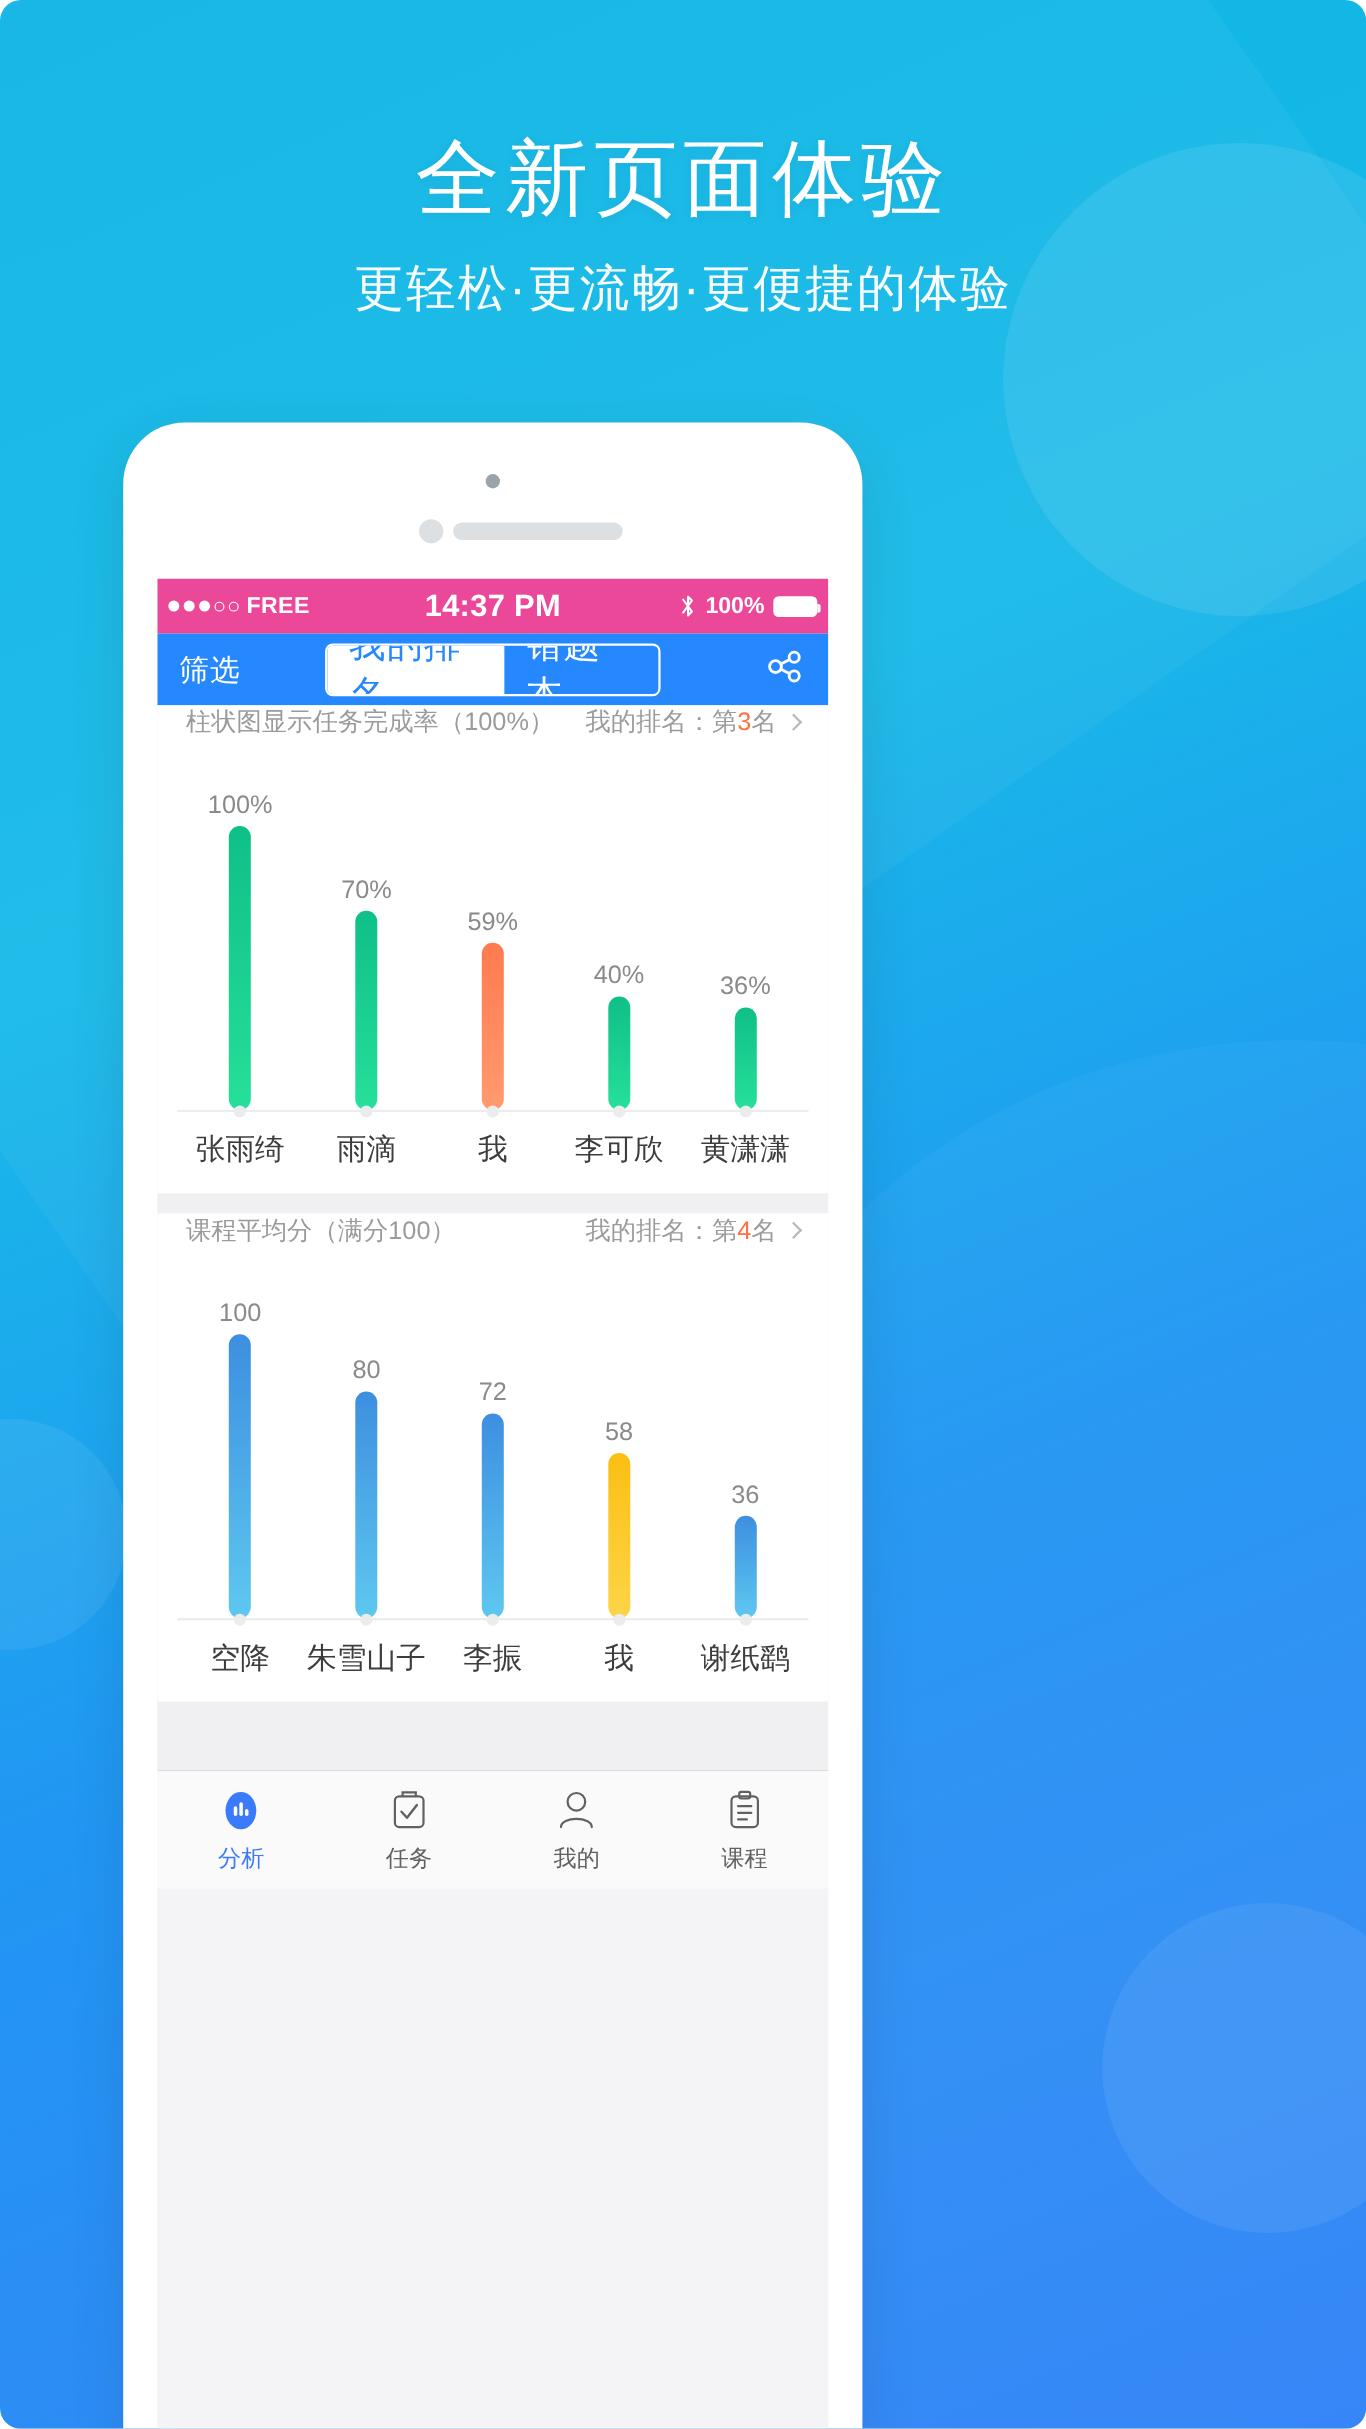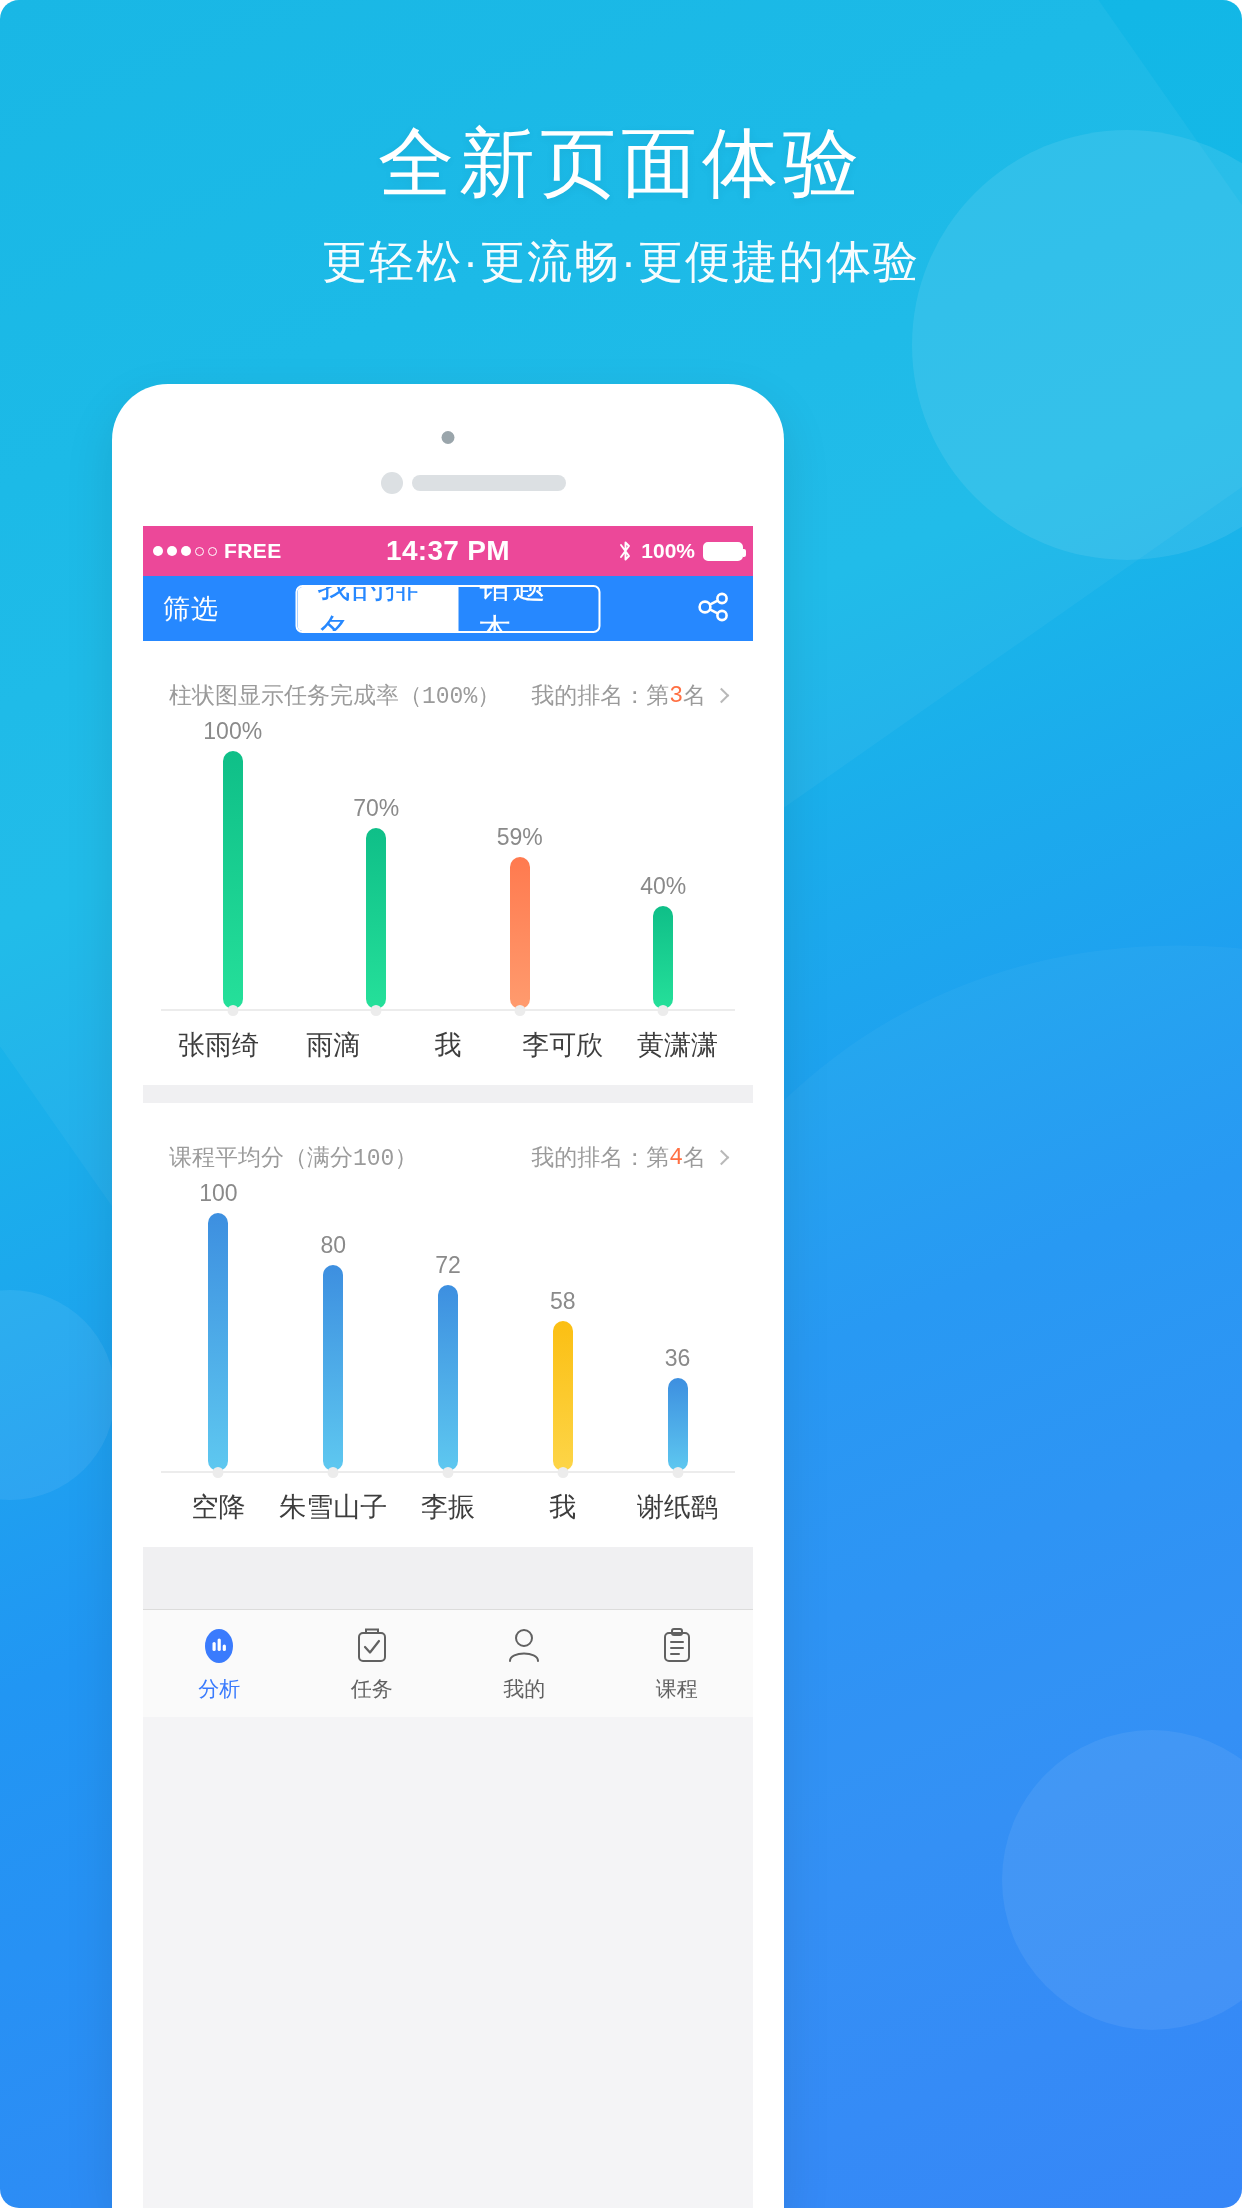--- a/index.html
+++ b/index.html
@@ -175,25 +175,24 @@
     letter-spacing: 1px;
     min-width: 140px;
   }
   .seg.active { background: #ffffff; color: #2688ff; }
   .nav-share { margin-left: auto; display: flex; align-items: center; }
 
   
   .card { background: #ffffff; }
   .card-head {
     height: 70px;
-    display: flex; align-items: flex-end;
+    display: flex; align-items: flex-start;
     padding: 0 26px;
     font-size: 23px;
     color: #9b9b9b;
-    font-family: Liberation Mono, monospace;
   }
   .card-head .rank {
     margin-left: auto; display: flex; align-items: center;
     color: #9b9b9b; font-size: 23px;
   }
   .rank .num { color: #ff7043; }
   .chev {
     margin-left: 10px; width: 11px; height: 11px;
     border-right: 2px solid #b9b9b9; border-top: 2px solid #b9b9b9;
     transform: rotate(45deg);
@@ -327,20 +326,25 @@
               <div class="col">
                 <div class="val">59%</div>
                 <div class="bar" style="height: 152px; background: linear-gradient(rgb(255, 122, 79), rgb(255, 155, 110));"></div>
                 <div class="axis-dot"></div>
               </div>
               <div class="col">
                 <div class="val">40%</div>
                 <div class="bar" style="height: 103px; background: linear-gradient(rgb(15, 191, 136), rgb(37, 224, 154));"></div>
                 <div class="axis-dot"></div>
               </div>
+              <div class="col">
+                <div class="val">36%</div>
+                <div class="bar" style="height: 93px; background: linear-gradient(rgb(15, 191, 136), rgb(37, 224, 154));"></div>
+                <div class="axis-dot"></div>
+              </div>
             </div>
           <div class="labels">
               <span>张雨绮</span>
               <span>雨滴</span>
               <span>我</span>
               <span>李可欣</span>
               <span>黄潇潇</span>
             </div>
         </div>
       </div>

